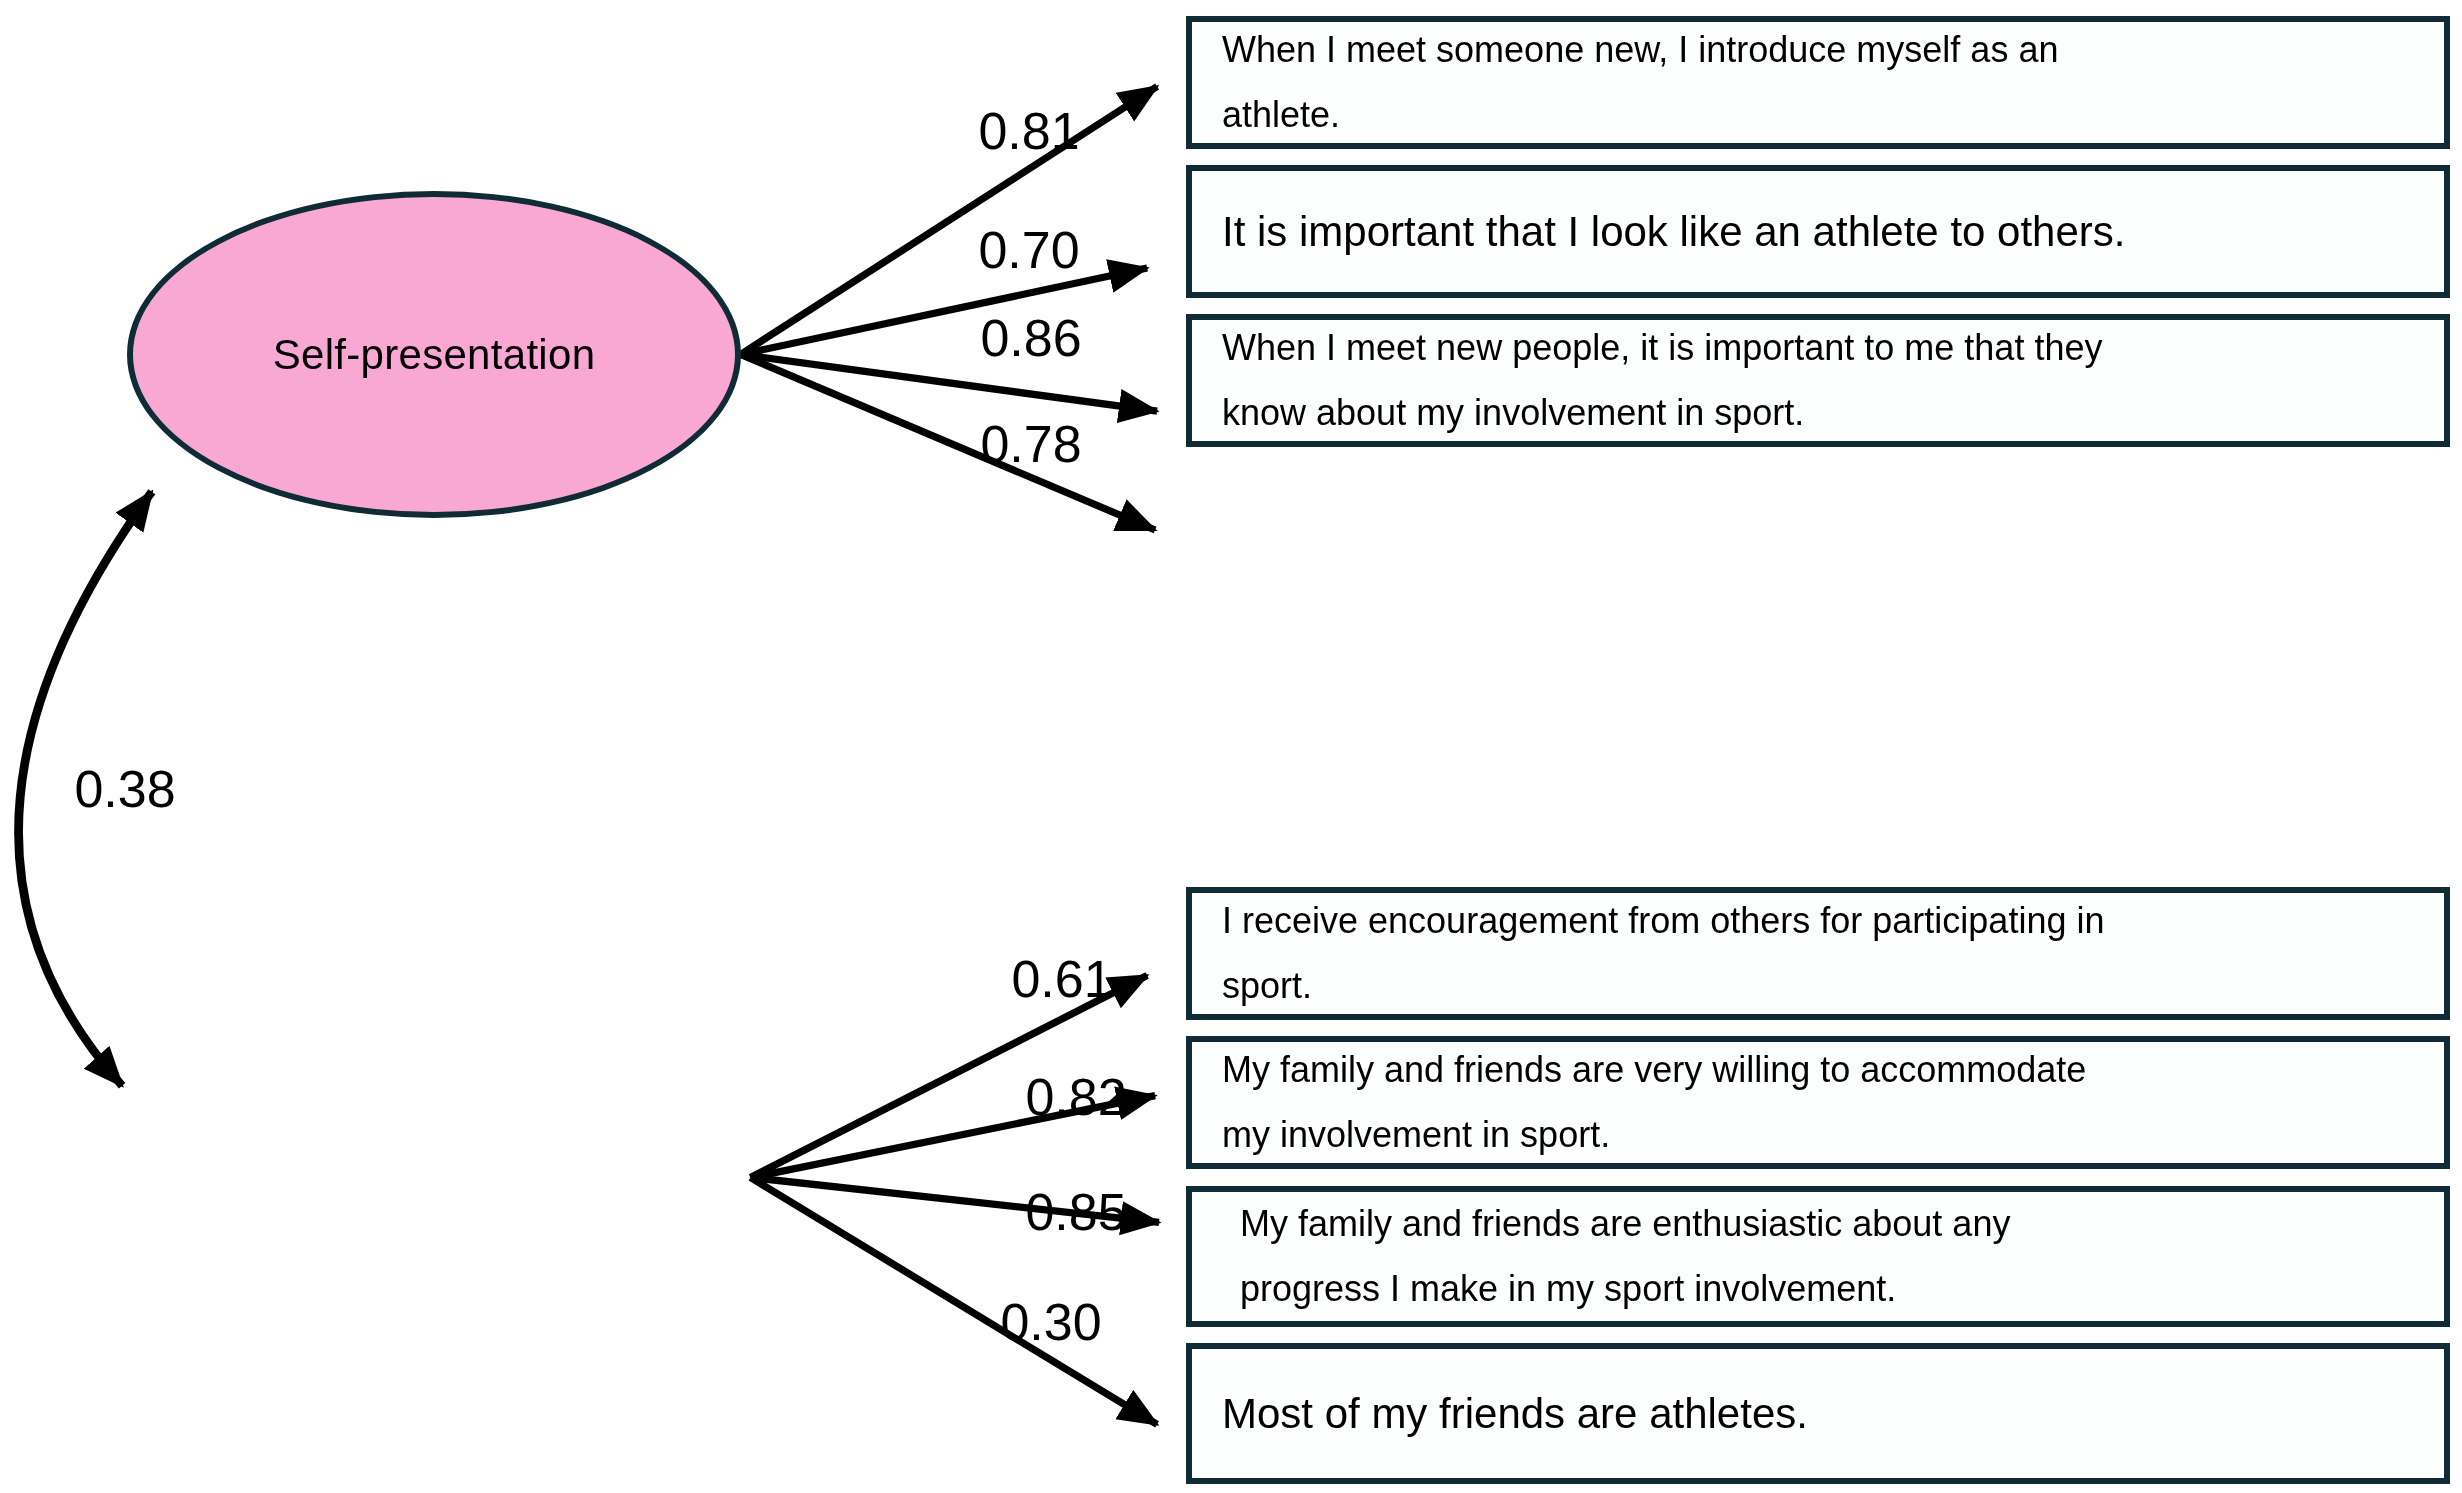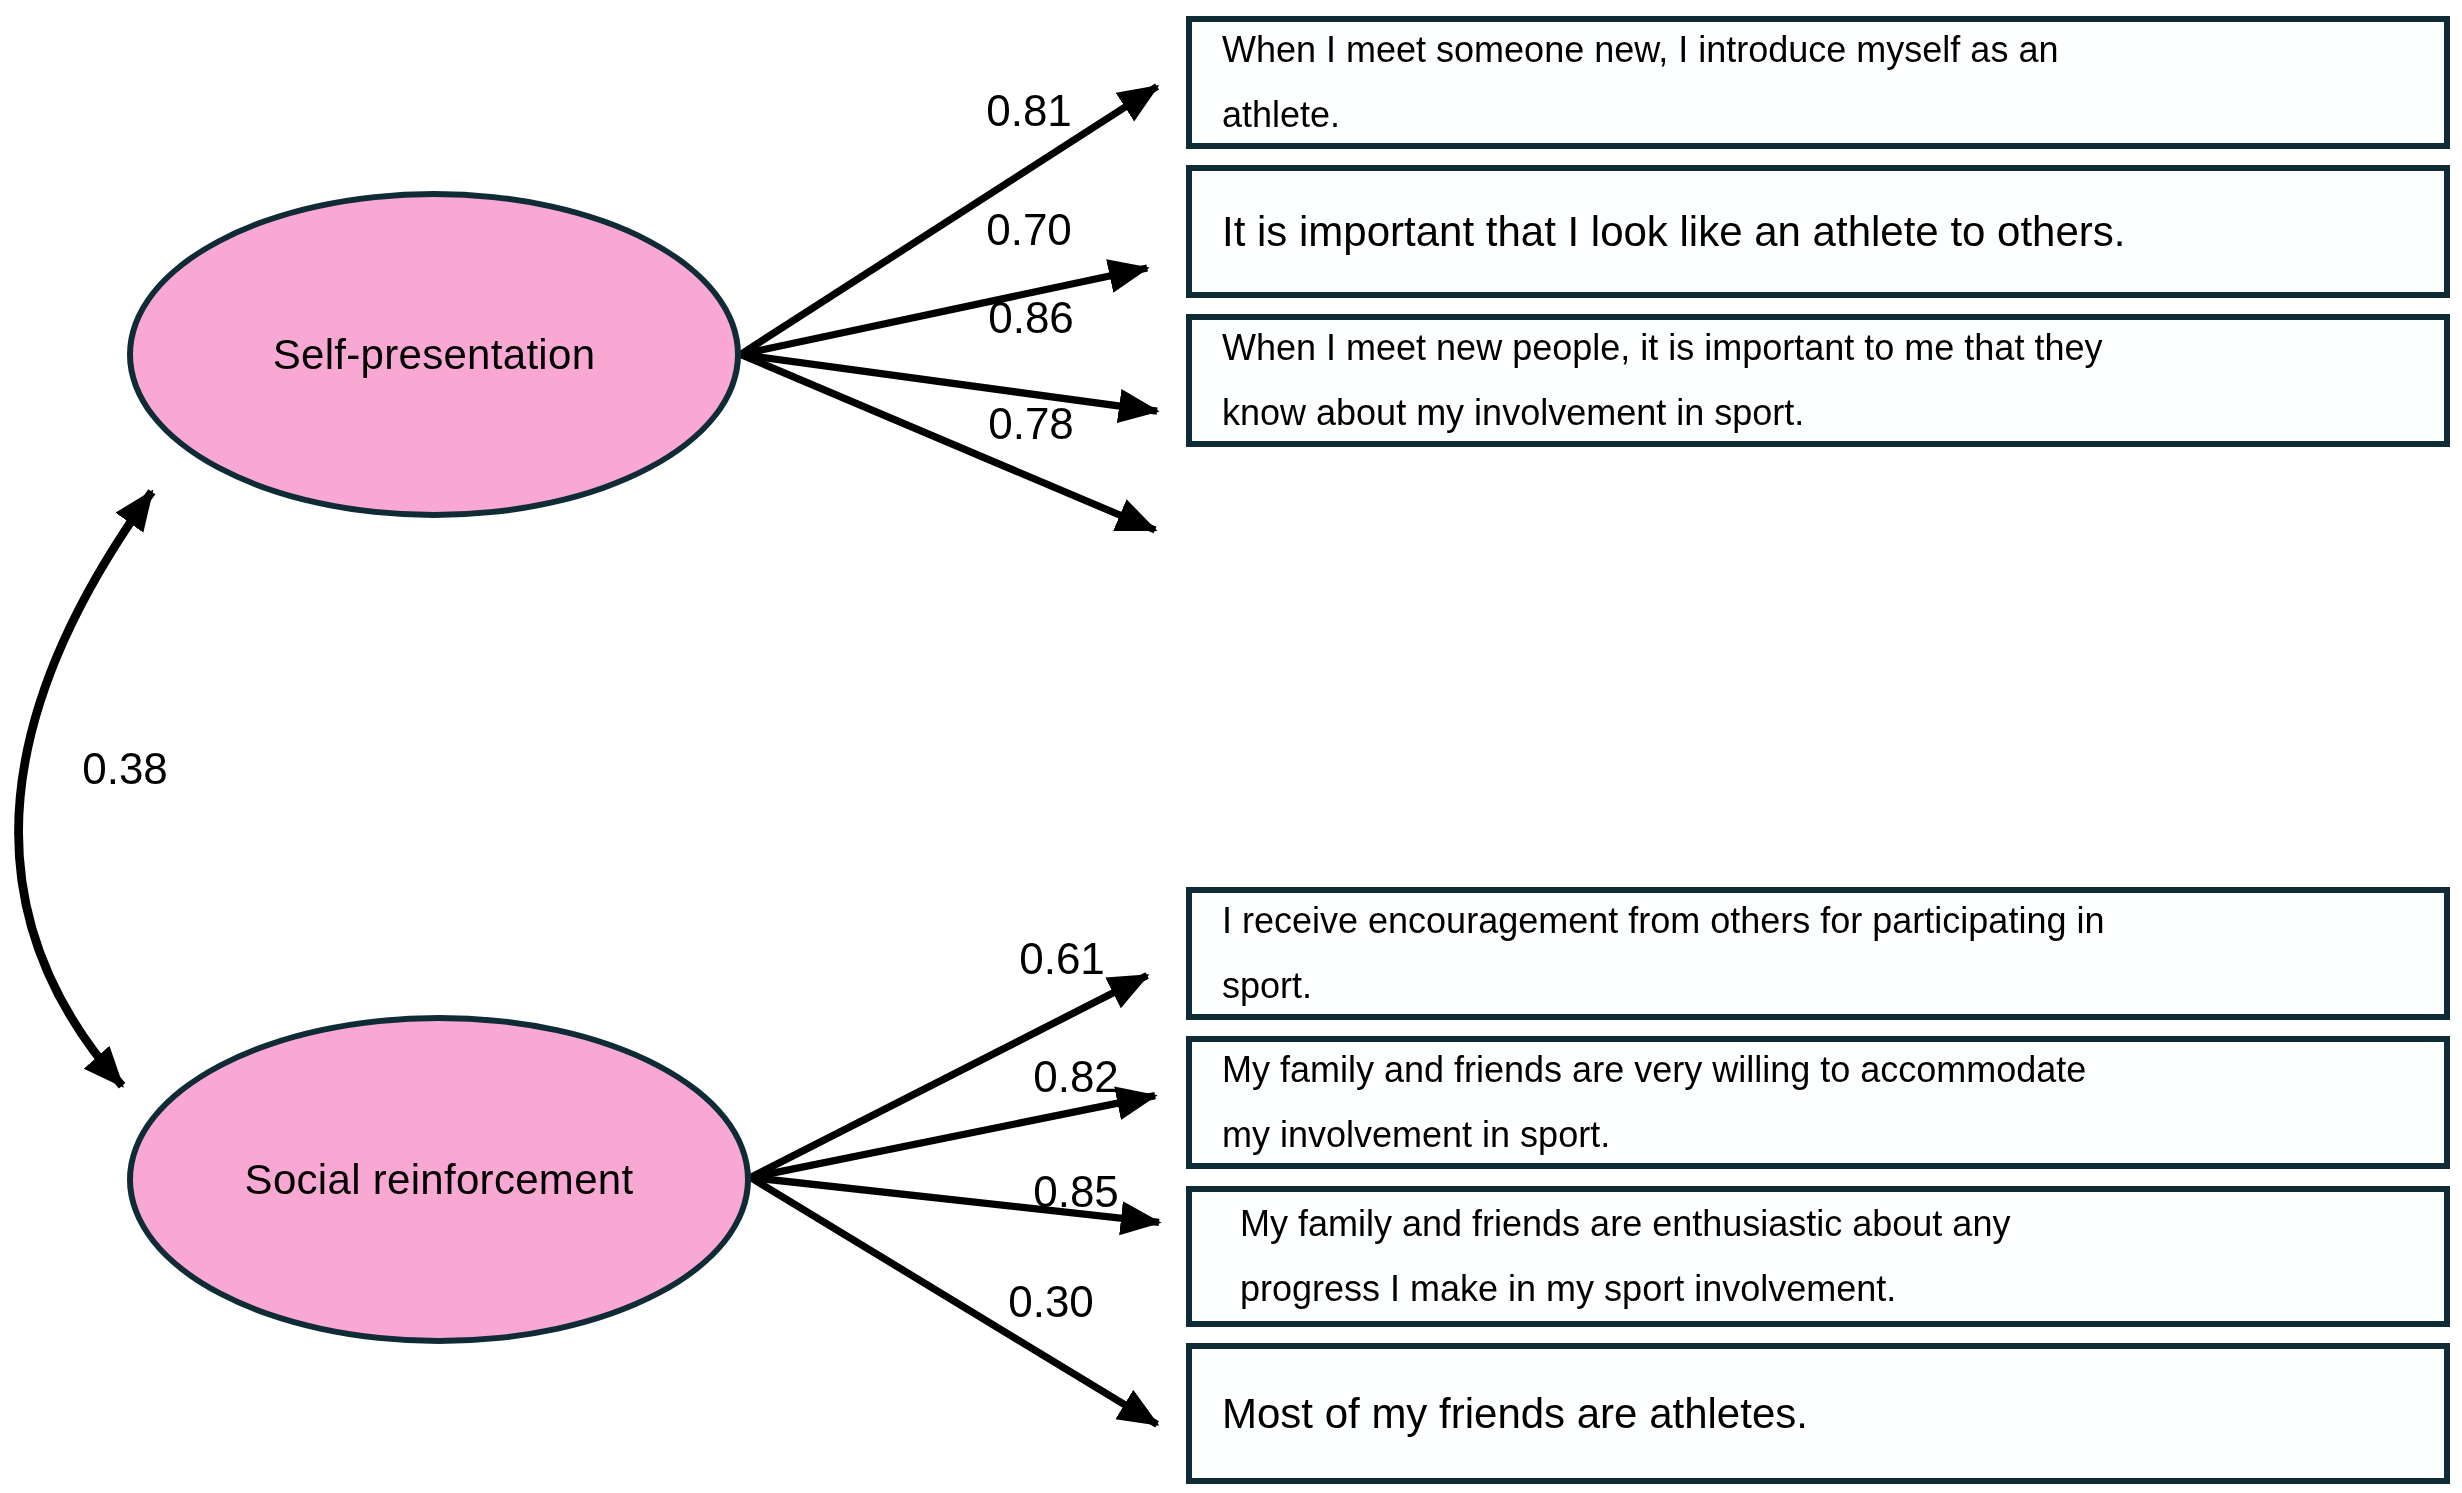--- a/index.html
+++ b/index.html
@@ -31,22 +31,23 @@
     display:flex;align-items:center;
     padding:0 26.4px 0 30px;
     font-size:36px;
     line-height:1.8;
     white-space:pre-line;
   }
   .box.big{font-size:42px;}
   .loading{
     position:absolute;
     transform:translate(-50%,-50%);
-    font-size:44px;
+    font-size:52px;
     white-space:nowrap;
+    margin-top:20px;
   }
 </style>
 </head>
 <body>
 
 <div id="canvas">
 
   <svg id="wires" viewBox="0 0 3730 2262" xmlns="http://www.w3.org/2000/svg">
     <defs>
       <marker id="ah" markerUnits="userSpaceOnUse" markerWidth="70" markerHeight="54" refX="58" refY="26" orient="auto">
@@ -67,23 +68,20 @@
     <line x1="1137" y1="1784" x2="1756" y2="1852" stroke="#000" stroke-width="11" marker-end="url(#ah)"></line>
     <line x1="1137" y1="1784" x2="1753" y2="2158" stroke="#000" stroke-width="11" marker-end="url(#ah)"></line>
 
     <path d="M 230 745 Q -150 1270 185 1645" fill="none" stroke="#000" stroke-width="13" marker-start="url(#ahs)" marker-end="url(#ah)"></path>
   </svg>
 
   <div class="ellipse" style="left:127px;top:191px;width:614px;height:327px;">
     <span>Self-presentation</span>
   </div>
 
-  <div class="ellipse" style="left:127px;top:1015px;width:624px;height:329px;">
-    <span>Social reinforcement</span>
-  </div>
 
   <span class="loading" style="left:125px;top:769px;">0.38</span>
 
   <span class="loading" style="left:1029px;top:111px;">0.81</span>
   <span class="loading" style="left:1029px;top:230px;">0.70</span>
   <span class="loading" style="left:1031px;top:318px;">0.86</span>
   <span class="loading" style="left:1031px;top:424px;">0.78</span>
 
   <span class="loading" style="left:1062px;top:959px;">0.61</span>
   <span class="loading" style="left:1076px;top:1077px;">0.82</span>

